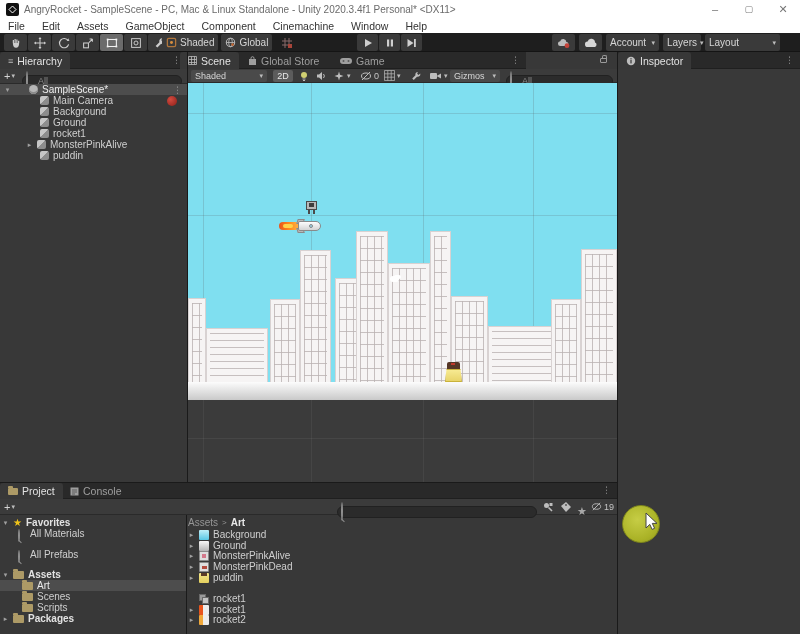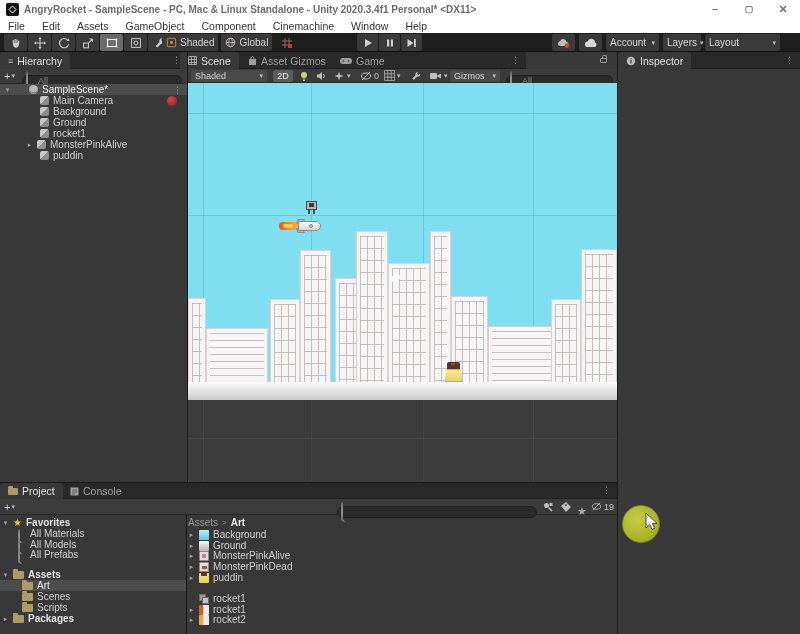--- a/index.html
+++ b/index.html
@@ -2,21 +2,21 @@
 <html><head>
 <meta charset="utf-8">
 <style>
   html,body{margin:0;padding:0;background:#222;}
   *{box-sizing:border-box;}
   #root{position:relative;width:800px;height:634px;font-family:"Liberation Sans",sans-serif;
         background:#383838;overflow:hidden;color:#cfcfcf;-webkit-font-smoothing:antialiased;}
   .abs{position:absolute;}
   .dim{color:#969696;}
   
-  .titlebar{left:0;top:0;width:800px;height:18px;background:#ffffff;display:flex;align-items:center;font-weight:bold;}
+  .titlebar{left:0;top:0;width:800px;height:18px;background:#ffffff;display:flex;align-items:center;}
   .titletext{font-size:10px;color:#6b6b6b;margin-left:6px;}
   .winctl{position:absolute;top:0;height:18px;width:34px;display:flex;align-items:center;justify-content:center;
           font-size:11px;color:#777;}
   .menubar{left:0;top:18px;width:800px;height:15px;background:#ffffff;display:flex;align-items:center;
            padding-left:8px;gap:17px;}
   .menuitem{font-size:10.5px;color:#333;}
   
   .toolbar{left:0;top:33px;width:800px;height:19px;background:#1e1e1e;border-bottom:1px solid #141414;}
   .toolbtn{height:17px;min-width:23px;background:#3a3a3a;border-radius:2px;display:flex;align-items:center;
            justify-content:center;gap:3px;padding:0 4px;}
@@ -274,21 +274,21 @@
       <svg width="9" height="9" viewBox="0 0 9 9">
         <path d="M.5.5h8v8h-8zM3.5.5v8M6.5.5v8M.5 3.5h8M.5 6.5h8" stroke="#bdbdbd" fill="none" stroke-width=".8"></path>
       </svg>
       <span>Scene</span>
     </div>
     <div class="abs tab" style="left:60px;top:0">
       <svg width="9" height="10" viewBox="0 0 9 10">
         <rect x="1" y="3" width="7" height="6" fill="#9e9e9e"></rect>
         <path d="M3 3V2.2a1.5 1.5 0 0 1 3 0V3" stroke="#9e9e9e" fill="none"></path>
       </svg>
-      <span>Asset Gizmos</span>
+      <span>Global Store</span>
     </div>
     <div class="abs tab" style="left:152px;top:0">
       <svg width="12" height="8" viewBox="0 0 12 8">
         <rect x="0" y="1" width="12" height="6" rx="3" fill="#9e9e9e"></rect>
         <circle cx="3.5" cy="4" r="1" fill="#5a5a5a"></circle>
           <circle cx="8.5" cy="4" r="1" fill="#5a5a5a"></circle>
       </svg>
       <span>Game</span>
     </div>
     <span class="abs kebab" style="right:6px;top:3px">⋮</span>
@@ -509,24 +509,20 @@
   <div class="abs" style="left:0;top:515px;width:186px;height:119px;background:#383838"></div>
   <div class="row" style="left:0;top:517px;width:186px">
     <span class="tri" style="margin-left:2px">▾</span>
     <span class="star">★</span>
     <span style="color:#e2e2e2;font-weight:bold">Favorites</span>
   </div>
   <div class="row" style="left:0;top:528px;width:186px">
     <span class="magwrap" style="position:static;margin-left:18px"><span class="mag"></span></span>
     <span>All Materials</span>
   </div>
-  <div class="row" style="left:0;top:539px;width:186px">
-    <span class="magwrap" style="position:static;margin-left:18px"><span class="mag"></span></span>
-    <span>All Models</span>
-  </div>
   <div class="row" style="left:0;top:549px;width:186px">
     <span class="magwrap" style="position:static;margin-left:18px"><span class="mag"></span></span>
     <span>All Prefabs</span>
   </div>
   <div class="row" style="left:0;top:569px;width:186px">
     <span class="tri" style="margin-left:2px">▾</span>
     <span class="fold"></span>
     <span style="color:#e2e2e2;font-weight:bold">Assets</span>
   </div>
   <div class="row sel" style="left:0;top:580px;width:186px">

